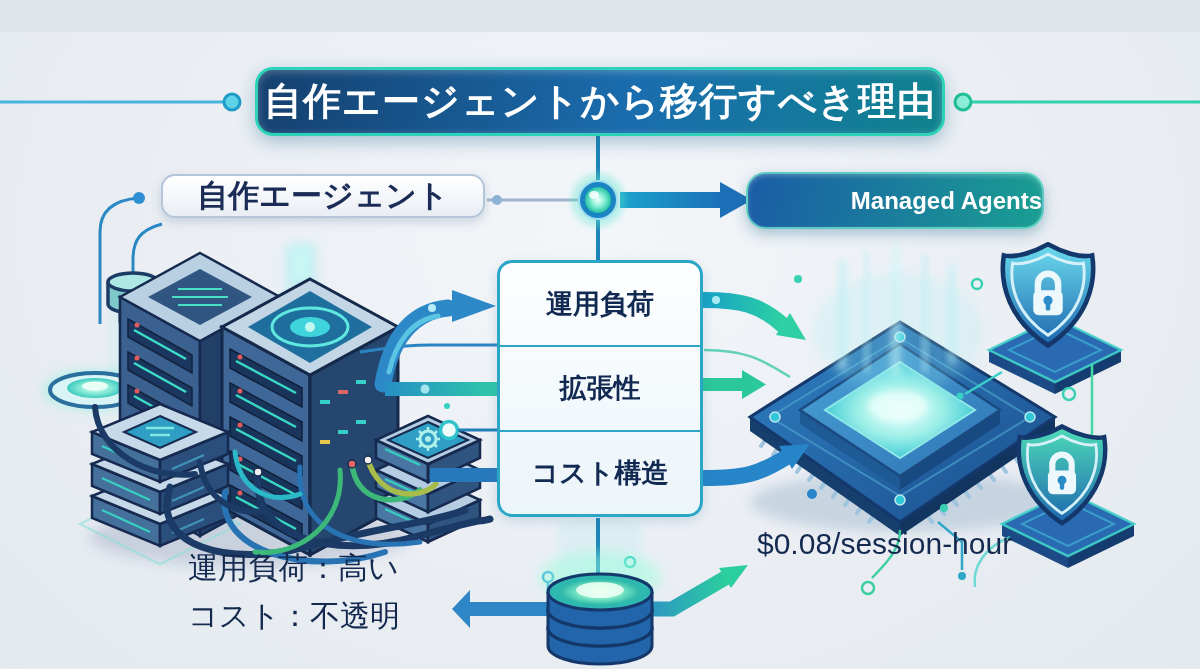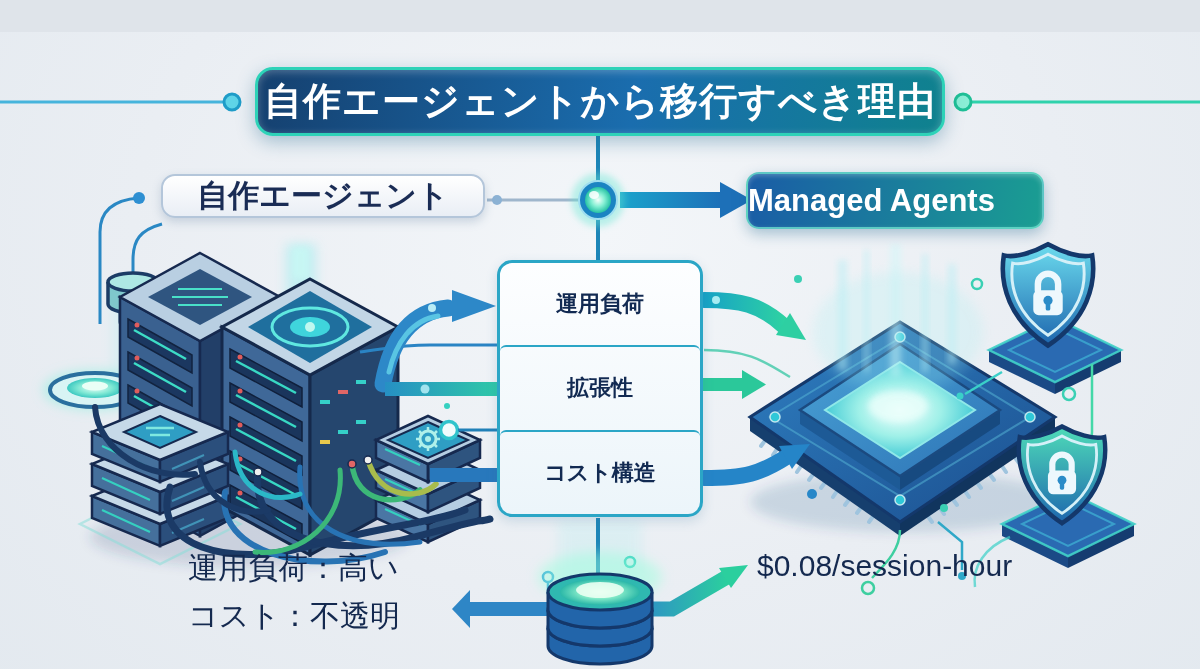--- a/index.html
+++ b/index.html
@@ -25,36 +25,36 @@
   .left-label{
     left:161px;top:142px;width:324px;height:44px;
     display:flex;align-items:center;justify-content:center;
     background:linear-gradient(180deg,#ffffff,#e9eef5);
     border:2.5px solid #b4c6da;border-radius:14px;
     box-shadow:0 4px 10px rgba(100,130,160,.28);
     color:#1a2c55;font-size:31px;font-weight:bold;white-space:nowrap;
   }
   .right-label{
     left:746px;top:140px;width:298px;height:57px;
-    display:flex;align-items:center;justify-content:flex-start;
+    display:flex;align-items:center;justify-content:flex-end;
     background:linear-gradient(100deg,#1a5ca6 0%,#1a9e92 100%);
-    border:2px solid rgba(110,225,205,.8);border-radius:13px;
+    border:2px solid rgba(110,225,205,.8);border-radius:20px;
     box-shadow:0 5px 14px rgba(30,100,140,.35), inset 0 2px 5px rgba(255,255,255,.25);
-    color:#ffffff;font-size:31px;font-weight:bold;white-space:nowrap;
+    color:#ffffff;font-size:24px;font-weight:bold;white-space:nowrap;
   }
   .compare-box{
     left:497px;top:228px;width:206px;height:257px;
     display:flex;flex-direction:column;
     background:linear-gradient(180deg,#fdfeff,#ecf5fa);
     border:3px solid #2ba6c6;border-radius:15px;overflow:hidden;
     box-shadow:0 4px 12px rgba(60,120,160,.2);
   }
   .compare-row{
     flex:1;display:flex;align-items:center;justify-content:center;
-    color:#122a52;font-size:22px;font-weight:bold;white-space:nowrap;border-radius:6px;
+    color:#122a52;font-size:27px;font-weight:bold;white-space:nowrap;
   }
   .compare-row + .compare-row{border-top:2.5px solid #2ba6c6;}
   .note{position:absolute;z-index:2;color:#14294f;font-size:30px;font-weight:normal;white-space:nowrap;}
   .note div{height:48px;line-height:48px;}
 </style>
 </head>
 <body>
 
 <div class="stage">
 
@@ -422,17 +422,17 @@
   <div class="compare-row">運用負荷</div>
   <div class="compare-row">拡張性</div>
   <div class="compare-row">コスト構造</div>
 </div>
 
 <div class="note" style="left:188px;top:512px;">
   <div>運用負荷：高い</div>
   <div>コスト：不透明</div>
 </div>
 
-<div class="note" style="left:757px;top:510px;text-align:right;">
+<div class="note" style="left:757px;top:488px;text-align:right;">
   <div>$0.08/session-hour</div>
 </div>
 
 </div>
 
 </body></html>

